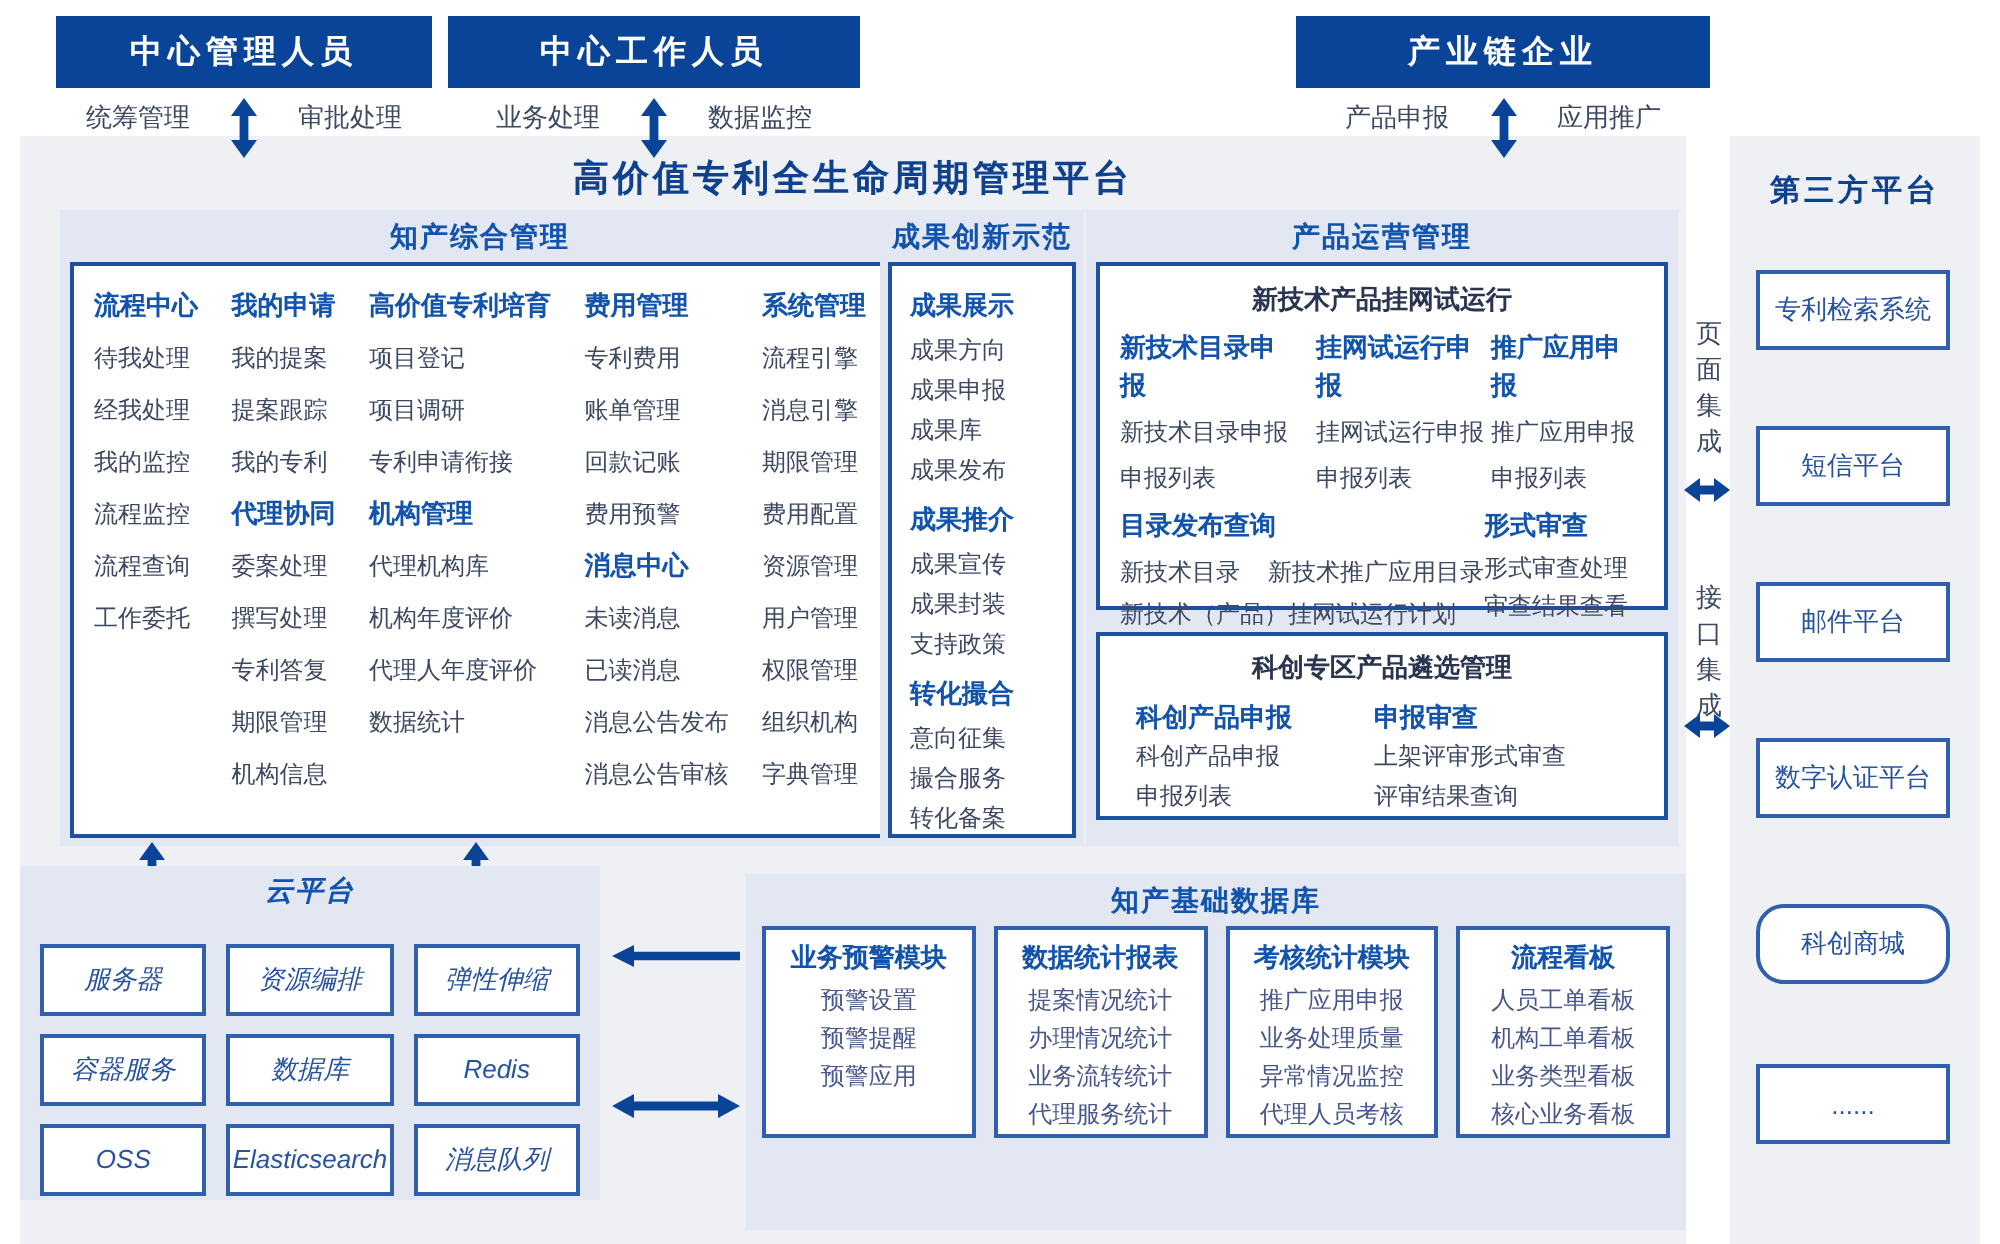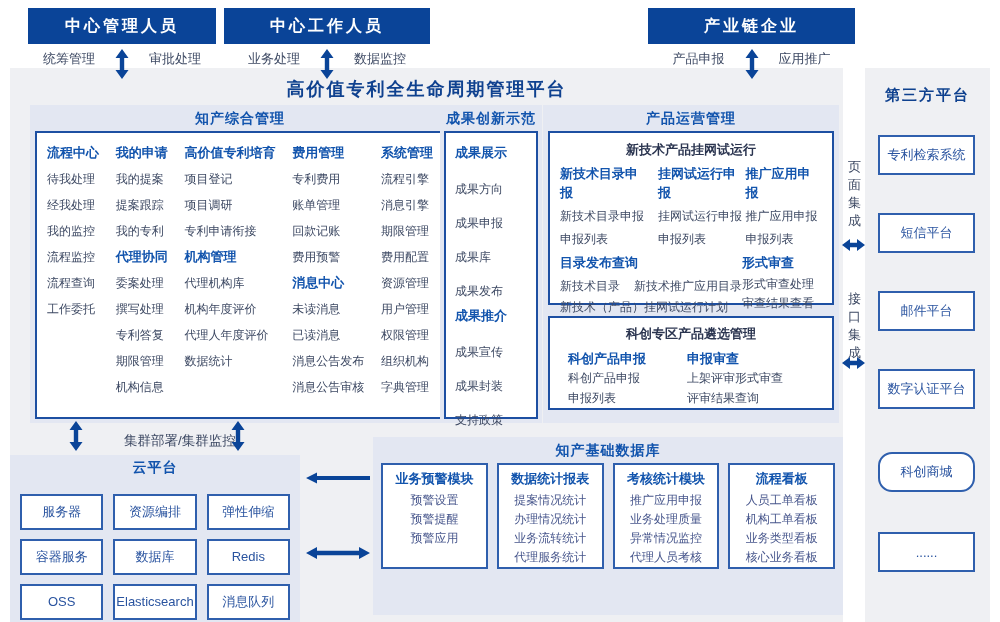--- a/index.html
+++ b/index.html
@@ -37,21 +37,21 @@
   
   #panelA{left:20px;top:37px;width:420px;height:318px;}
   #panelA .inner{left:5px;top:26px;right:5px;bottom:4px;display:flex;justify-content:space-between;padding:7px 10px;}
   .sec-title{font-size:13px;font-weight:bold;color:var(--blue);height:26px;line-height:26px;white-space:nowrap;}
   .m-item{font-size:12px;color:var(--item);height:26px;line-height:26px;white-space:nowrap;}
 
   
   #panelB{left:430px;top:37px;width:102px;height:318px;}
   #panelB .inner{left:4px;top:26px;right:4px;bottom:4px;padding:5px 0 0 9px;}
   #panelB .sec-title{height:24px;line-height:24px;margin-top:3px;}
-  #panelB .b-item{font-size:12px;color:var(--item);height:20px;line-height:20px;white-space:nowrap;margin-top:14px;}
+  #panelB .b-item{font-size:12px;color:var(--item);height:20px;line-height:20px;white-space:nowrap;}
 
   
   #panelC{left:533px;top:37px;width:296px;height:318px;}
   #panelC .inner{left:5px;right:5px;}
   #opbox1{top:26px;height:174px;padding:5px 10px 0;}
   #opbox2{top:211px;height:94px;padding:4px 10px 0;}
   .op-title{text-align:center;font-size:13px;font-weight:bold;color:#2b3550;height:24px;line-height:24px;}
   .op-row{display:flex;justify-content:space-between;}
   .op-col .sec-title{white-space:normal;line-height:19px;height:auto;padding:2px 0 3px;}
   #opbox1 .m-item{height:23px;line-height:23px;}
@@ -59,21 +59,21 @@
   .cat-row .m-item, .cat-plan{height:19px;line-height:19px;font-size:12px;color:var(--item);white-space:nowrap;}
   #opbox2 .m-item{height:20px;line-height:20px;}
   #opbox2 .sec-title{height:22px;line-height:22px;}
 
   
   #cluster-label{position:absolute;left:85px;top:364px;width:170px;text-align:center;
     font-size:13.5px;color:var(--item);}
   .cluster-arrow{position:absolute;}
 
   
-  #cloud{left:0;top:387px;width:290px;height:167px;}
+  #cloud{left:0;top:365px;width:290px;height:167px;font-style:italic;}
   #cloud .panel-hd{height:25px;line-height:25px;}
   #cloud-grid{display:grid;grid-template-columns:repeat(3,1fr);gap:9px 10px;margin:14px 10px;}
   .cloud-box{height:36px;line-height:32px;background:#fff;border:2px solid var(--border);
     text-align:center;font-size:13px;color:#29539f;overflow:hidden;}
 
   
   #dbpanel{left:363px;top:369px;width:470px;height:178px;}
   #dbpanel .panel-hd{height:24px;line-height:26px;}
   #db-modules{display:flex;gap:9px;padding:2px 8px 0;}
   .db-module{flex:1;background:#fff;border:2px solid var(--border);min-height:101px;padding-top:2px;}

